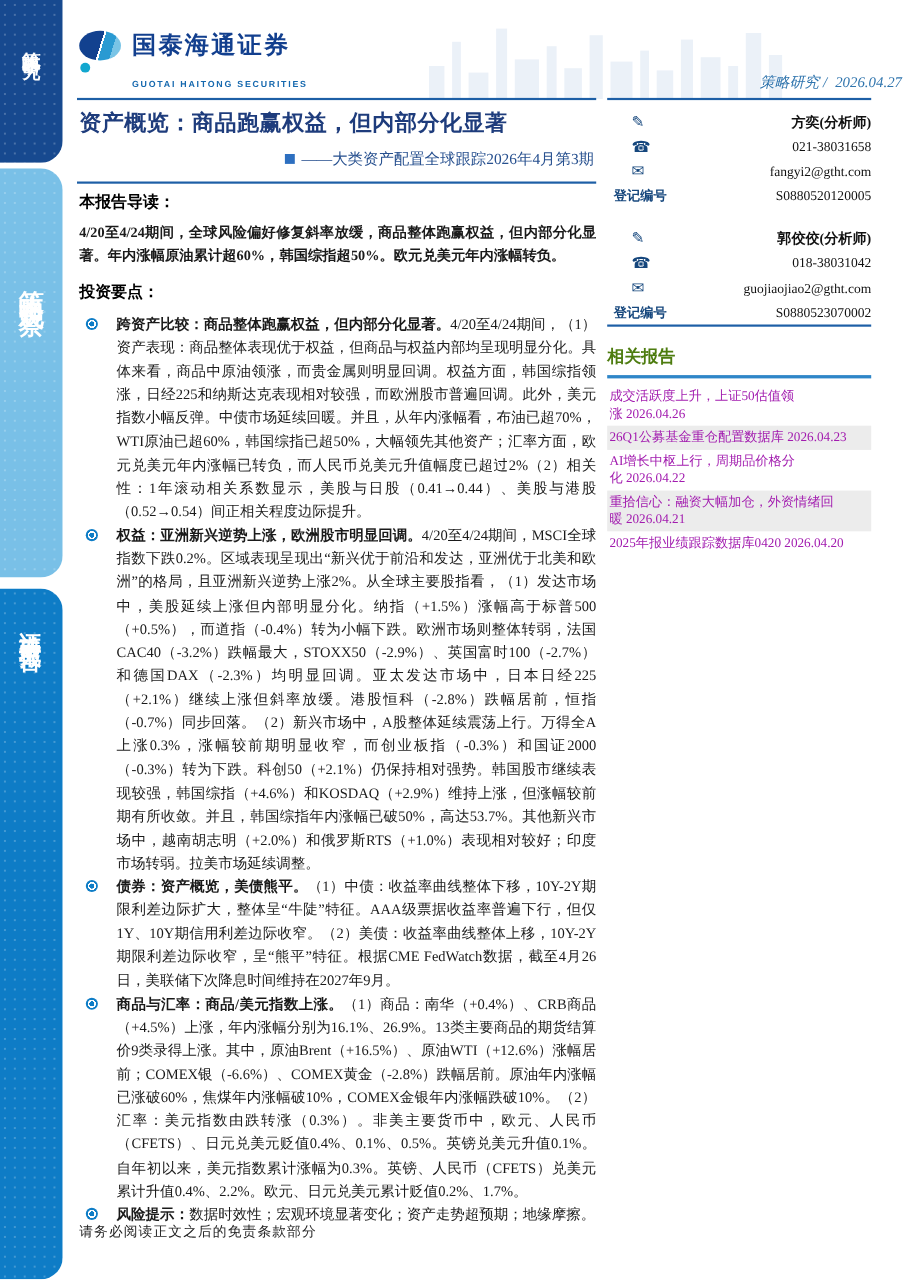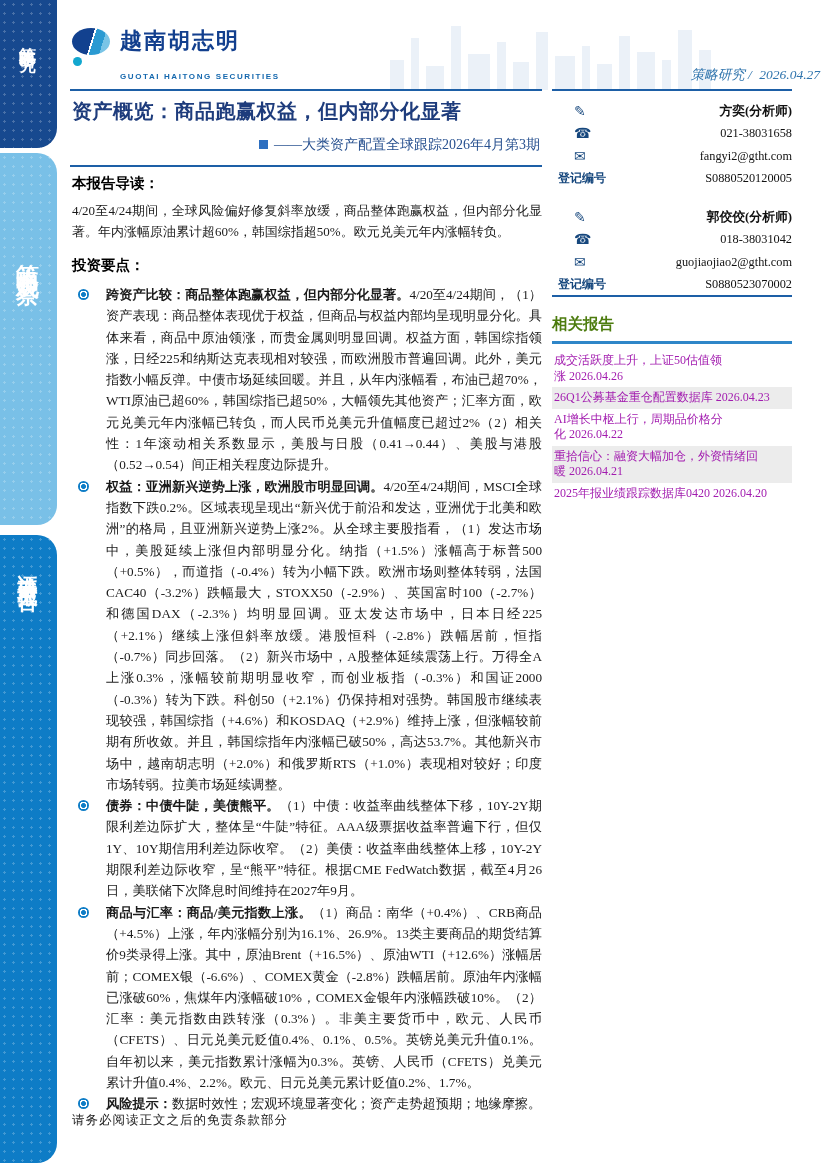--- a/index.html
+++ b/index.html
@@ -52,21 +52,21 @@
   .doc-title { position: absolute; left: 72px; top: 98px; width: 470px;
     font-size: 20px; font-weight: bold; color: #1e3c7c; letter-spacing: .5px; }
   .doc-subtitle { position: absolute; left: 72px; top: 136px; width: 468px; text-align: right;
     font-size: 14px; color: #27508f; }
   .doc-subtitle .sq { display: inline-block; width: 9px; height: 9px; background: #2d6fc0;
     margin-right: 6px; }
 
   
   .main-col { position: absolute; left: 72px; top: 174px; width: 470px; color: #1a1a1a; }
   .lead-heading, .hl-heading { font-size: 14.5px; font-weight: bold; color: #000; }
-  .lead-text { margin-top: 7px; font-size: 13px; font-weight: normal; line-height: 21px;
+  .lead-text { margin-top: 7px; font-size: 13px; font-weight: bold; line-height: 21px;
     text-align: justify; }
   .hl-heading { margin-top: 14px; }
   ul.bullets { list-style: none; margin-top: 9px; }
   ul.bullets li { position: relative; padding-left: 34px; font-size: 13.2px; line-height: 21.3px;
     text-align: justify; }
   .bullet-dot { position: absolute; left: 6px; top: 5px; width: 11px; height: 11px; border-radius: 50%;
     background: radial-gradient(circle at 50% 50%, #0f7dc6 0 2.2px, #ffffff 2.4px 3.6px, #0f7dc6 3.8px 5.6px); }
   .b-lead { font-weight: bold; }
 
   
@@ -123,21 +123,21 @@
     <i style="width:14px;height:60px"></i>
       <i style="width:12px;height:40px"></i>
   </div>
 
   <div class="logo-row">
     <div class="logo-mark">
       <div class="logo-eye"></div>
       <div class="logo-dot"></div>
     </div>
     <div class="logo-text">
-      <div class="logo-cn">越南胡志明</div>
+      <div class="logo-cn">国泰海通证券</div>
       <div class="logo-en">GUOTAI HAITONG SECURITIES</div>
     </div>
   </div>
 
   <div class="cat-line">
     <span>策略研究</span>
     <span>/</span>
     <span class="date">2026.04.27</span>
   </div>
 
@@ -160,21 +160,21 @@
       <li>
         <span class="bullet-dot"></span>
         <span class="b-lead">跨资产比较：商品整体跑赢权益，但内部分化显著。</span><span>4/20至4/24期间，（1）资产表现：商品整体表现优于权益，但商品与权益内部均呈现明显分化。具体来看，商品中原油领涨，而贵金属则明显回调。权益方面，韩国综指领涨，日经225和纳斯达克表现相对较强，而欧洲股市普遍回调。此外，美元指数小幅反弹。中债市场延续回暖。并且，从年内涨幅看，布油已超70%，WTI原油已超60%，韩国综指已超50%，大幅领先其他资产；汇率方面，欧元兑美元年内涨幅已转负，而人民币兑美元升值幅度已超过2%（2）相关性：1年滚动相关系数显示，美股与日股（0.41→0.44）、美股与港股（0.52→0.54）间正相关程度边际提升。</span>
       </li>
       <li>
         <span class="bullet-dot"></span>
         <span class="b-lead">权益：亚洲新兴逆势上涨，欧洲股市明显回调。</span><span>4/20至4/24期间，MSCI全球指数下跌0.2%。区域表现呈现出“新兴优于前沿和发达，亚洲优于北美和欧洲”的格局，且亚洲新兴逆势上涨2%。从全球主要股指看，（1）发达市场中，美股延续上涨但内部明显分化。纳指（+1.5%）涨幅高于标普500（+0.5%），而道指（-0.4%）转为小幅下跌。欧洲市场则整体转弱，法国CAC40（-3.2%）跌幅最大，STOXX50（-2.9%）、英国富时100（-2.7%）和德国DAX（-2.3%）均明显回调。亚太发达市场中，日本日经225（+2.1%）继续上涨但斜率放缓。港股恒科（-2.8%）跌幅居前，恒指（-0.7%）同步回落。（2）新兴市场中，A股整体延续震荡上行。万得全A上涨0.3%，涨幅较前期明显收窄，而创业板指（-0.3%）和国证2000（-0.3%）转为下跌。科创50（+2.1%）仍保持相对强势。韩国股市继续表现较强，韩国综指（+4.6%）和KOSDAQ（+2.9%）维持上涨，但涨幅较前期有所收敛。并且，韩国综指年内涨幅已破50%，高达53.7%。其他新兴市场中，越南胡志明（+2.0%）和俄罗斯RTS（+1.0%）表现相对较好；印度市场转弱。拉美市场延续调整。</span>
       </li>
       <li>
         <span class="bullet-dot"></span>
-        <span class="b-lead">债券：中债牛陡，美债熊平。</span><span>（1）中债：收益率曲线整体下移，10Y-2Y期限利差边际扩大，整体呈“牛陡”特征。AAA级票据收益率普遍下行，但仅1Y、10Y期信用利差边际收窄。（2）美债：收益率曲线整体上移，10Y-2Y期限利差边际收窄，呈“熊平”特征。根据CME FedWatch数据，截至4月26日，美联储下次降息时间维持在2027年9月。</span>
+        <span class="b-lead">债券：资产概览，美债熊平。</span><span>（1）中债：收益率曲线整体下移，10Y-2Y期限利差边际扩大，整体呈“牛陡”特征。AAA级票据收益率普遍下行，但仅1Y、10Y期信用利差边际收窄。（2）美债：收益率曲线整体上移，10Y-2Y期限利差边际收窄，呈“熊平”特征。根据CME FedWatch数据，截至4月26日，美联储下次降息时间维持在2027年9月。</span>
       </li>
       <li>
         <span class="bullet-dot"></span>
         <span class="b-lead">商品与汇率：商品/美元指数上涨。</span><span>（1）商品：南华（+0.4%）、CRB商品（+4.5%）上涨，年内涨幅分别为16.1%、26.9%。13类主要商品的期货结算价9类录得上涨。其中，原油Brent（+16.5%）、原油WTI（+12.6%）涨幅居前；COMEX银（-6.6%）、COMEX黄金（-2.8%）跌幅居前。原油年内涨幅已涨破60%，焦煤年内涨幅破10%，COMEX金银年内涨幅跌破10%。（2）汇率：美元指数由跌转涨（0.3%）。非美主要货币中，欧元、人民币（CFETS）、日元兑美元贬值0.4%、0.1%、0.5%。英镑兑美元升值0.1%。自年初以来，美元指数累计涨幅为0.3%。英镑、人民币（CFETS）兑美元累计升值0.4%、2.2%。欧元、日元兑美元累计贬值0.2%、1.7%。</span>
       </li>
       <li>
         <span class="bullet-dot"></span>
         <span class="b-lead">风险提示：</span><span>数据时效性；宏观环境显著变化；资产走势超预期；地缘摩擦。</span>
       </li>
     </ul>

